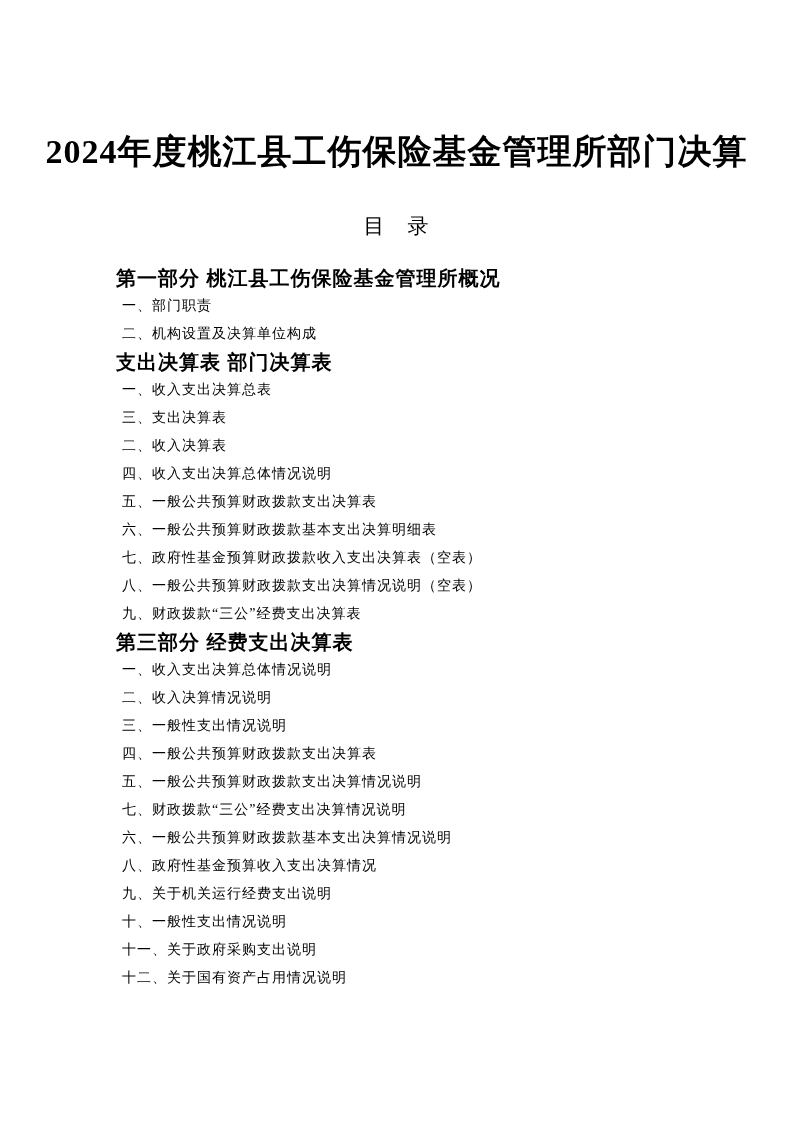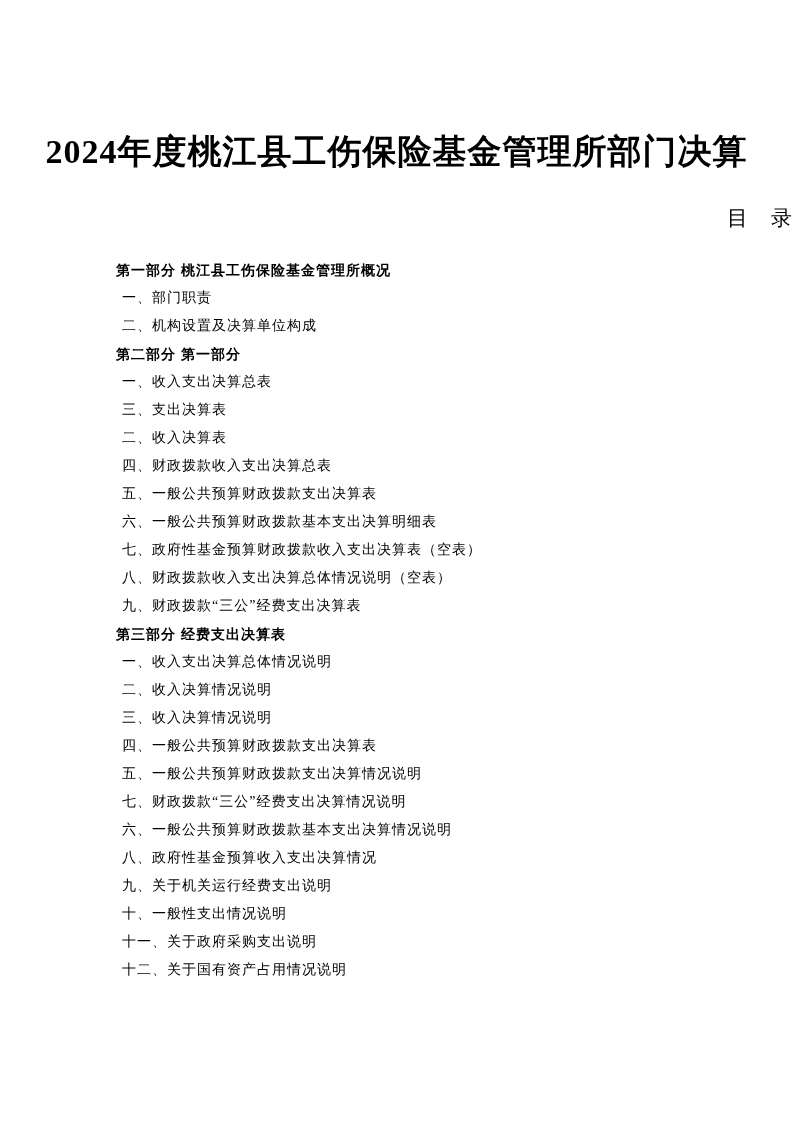--- a/index.html
+++ b/index.html
@@ -26,36 +26,36 @@
     padding-top: 131px;
     text-align: center;
     font-size: 34px;
     line-height: 42px;
     font-weight: bold;
     letter-spacing: 1px;
     white-space: nowrap;
     font-family: "Liberation Serif", "DejaVu Serif", serif;
   }
   .toc-heading {
-    margin-top: 32px;
-    text-align: right;
+    margin-top: 40px;
+    text-align: center;
     font-size: 21px;
     line-height: 26px;
     font-weight: normal;
     letter-spacing: 1px;
   }
   .toc {
     margin-top: 25px;
     padding-left: 116px;
     padding-right: 50px;
   }
   .toc-section-heading {
     font-family: "Liberation Sans", "DejaVu Sans", sans-serif;
     font-weight: bold;
-    font-size: 14px;
+    font-size: 20px;
     line-height: 28px;
     letter-spacing: 1px;
     white-space: nowrap;
   }
   .toc-item {
     font-size: 14px;
     line-height: 28px;
     letter-spacing: 1px;
     margin-left: 6px;
     white-space: nowrap;
@@ -67,34 +67,34 @@
 
 <div class="page">
   <h1 class="doc-title">2024年度桃江县工伤保险基金管理所部门决算</h1>
 
   <div class="toc-heading">目　录</div>
 
   <div class="toc" id="toc">
       <div class="toc-section-heading">第一部分 桃江县工伤保险基金管理所概况</div>
       <div class="toc-item">一、部门职责</div>
       <div class="toc-item">二、机构设置及决算单位构成</div>
-      <div class="toc-section-heading">第二部分 第一部分</div>
+      <div class="toc-section-heading">支出决算表 部门决算表</div>
       <div class="toc-item">一、收入支出决算总表</div>
       <div class="toc-item">三、支出决算表</div>
       <div class="toc-item">二、收入决算表</div>
-      <div class="toc-item">四、财政拨款收入支出决算总表</div>
+      <div class="toc-item">四、收入支出决算总体情况说明</div>
       <div class="toc-item">五、一般公共预算财政拨款支出决算表</div>
       <div class="toc-item">六、一般公共预算财政拨款基本支出决算明细表</div>
       <div class="toc-item">七、政府性基金预算财政拨款收入支出决算表（空表）</div>
-      <div class="toc-item">八、财政拨款收入支出决算总体情况说明（空表）</div>
+      <div class="toc-item">八、一般公共预算财政拨款支出决算情况说明（空表）</div>
       <div class="toc-item">九、财政拨款“三公”经费支出决算表</div>
       <div class="toc-section-heading">第三部分 经费支出决算表</div>
       <div class="toc-item">一、收入支出决算总体情况说明</div>
       <div class="toc-item">二、收入决算情况说明</div>
-      <div class="toc-item">三、收入决算情况说明</div>
+      <div class="toc-item">三、一般性支出情况说明</div>
       <div class="toc-item">四、一般公共预算财政拨款支出决算表</div>
       <div class="toc-item">五、一般公共预算财政拨款支出决算情况说明</div>
       <div class="toc-item">七、财政拨款“三公”经费支出决算情况说明</div>
       <div class="toc-item">六、一般公共预算财政拨款基本支出决算情况说明</div>
       <div class="toc-item">八、政府性基金预算收入支出决算情况</div>
       <div class="toc-item">九、关于机关运行经费支出说明</div>
       <div class="toc-item">十、一般性支出情况说明</div>
       <div class="toc-item">十一、关于政府采购支出说明</div>
       <div class="toc-item">十二、关于国有资产占用情况说明</div>
     </div>

